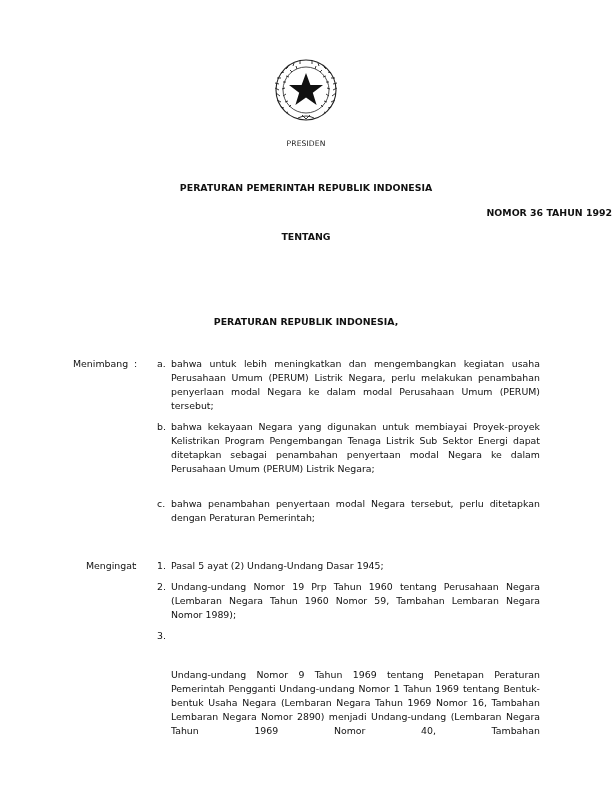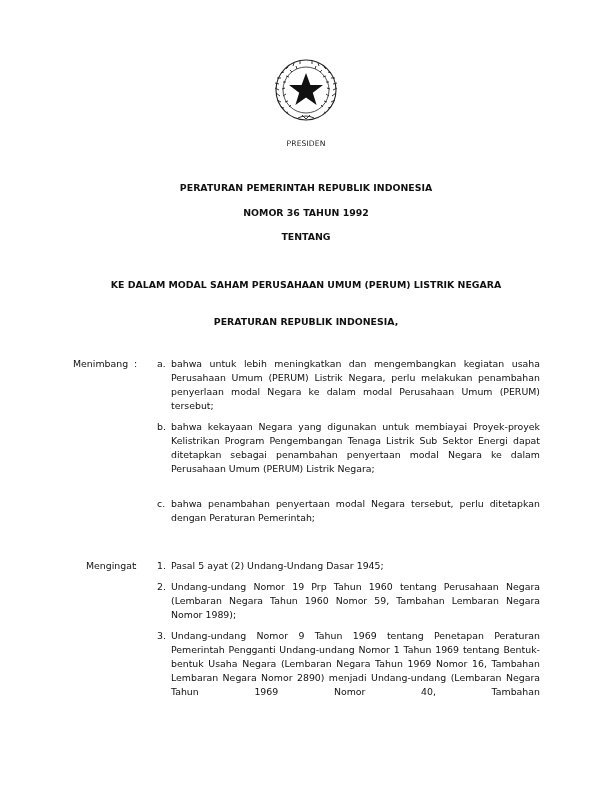--- a/index.html
+++ b/index.html
@@ -35,21 +35,21 @@
     position: absolute; left: 157px; width: 383px;
     font-size: 9.4px; line-height: 14px;
   }
   .item-marker {
     position: absolute; left: 0; top: 0; width: 14px;
   }
   .item-text {
     margin-left: 14px; text-align: justify; text-align-last: left;
     display: block;
   }
-  .item-text.just-last { text-align-last: justify; }
+  .item-text.just-last { text-align-last: justify; margin-top: 39px; }
 </style>
 </head>
 <body>
 
 <div class="page">
 
   <div class="emblem">
     <svg viewBox="0 0 72 80" xmlns="http://www.w3.org/2000/svg">
       <g fill="none" stroke="#222" stroke-width="1.1">
         <circle cx="36" cy="38" r="30"></circle>
@@ -63,23 +63,22 @@
         <path d="M59 44 l-3 -2 M57 50 l-3 -1 M53 55 l-2 -2 M60 37 l-3 -1 M59 30 l-3 0 M56 24 l-3 1 M52 18 l-2 2 M46 14 l-1 3"></path>
         <path d="M28 66 q8 -4 16 0 M32 63 l4 4 l4 -4"></path>
       </g>
       <polygon fill="#111" points="36,21 40.4,33 53,33 42.8,40.8 46.6,53 36,45.6 25.4,53 29.2,40.8 19,33 31.6,33"></polygon>
     </svg>
   </div>
 
   <div class="emblem-caption cap1">PRESIDEN</div>
 
   <div class="title-line" style="top:182px;">PERATURAN PEMERINTAH REPUBLIK INDONESIA</div>
-  <div class="title-line" style="top:207px;">NOMOR 36 TAHUN 1992</div>
+  <div class="title-line" style="top:207px;text-align:right;">NOMOR 36 TAHUN 1992</div>
   <div class="title-line" style="top:231px;">TENTANG</div>
-  <div class="title-line" style="top:279px;">KE DALAM MODAL SAHAM PERUSAHAAN UMUM (PERUM) LISTRIK NEGARA</div>
 
   <div class="title-line" style="top:316px;">PERATURAN REPUBLIK INDONESIA,</div>
 
   <div class="section-label" style="top:357px;">Menimbang</div>
   <div class="section-colon" style="top:357px;">:</div>
 
   <div class="item" style="top:357px;">
     <span class="item-marker">a.</span>
     <span class="item-text">bahwa untuk lebih meningkatkan dan mengembangkan kegiatan usaha Perusahaan Umum (PERUM) Listrik Negara, perlu melakukan penambahan penyerlaan modal Negara ke dalam modal Perusahaan Umum (PERUM) tersebut;</span>
   </div>

